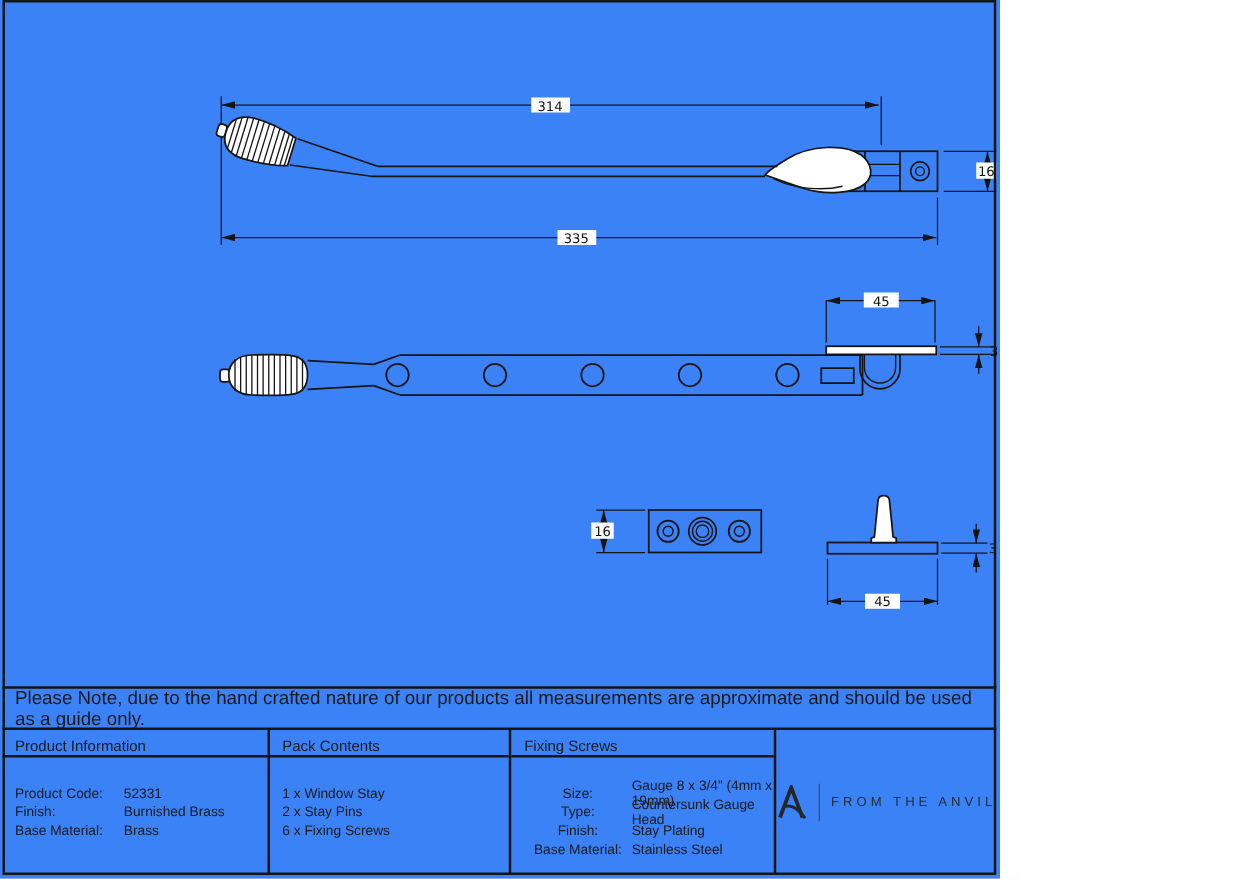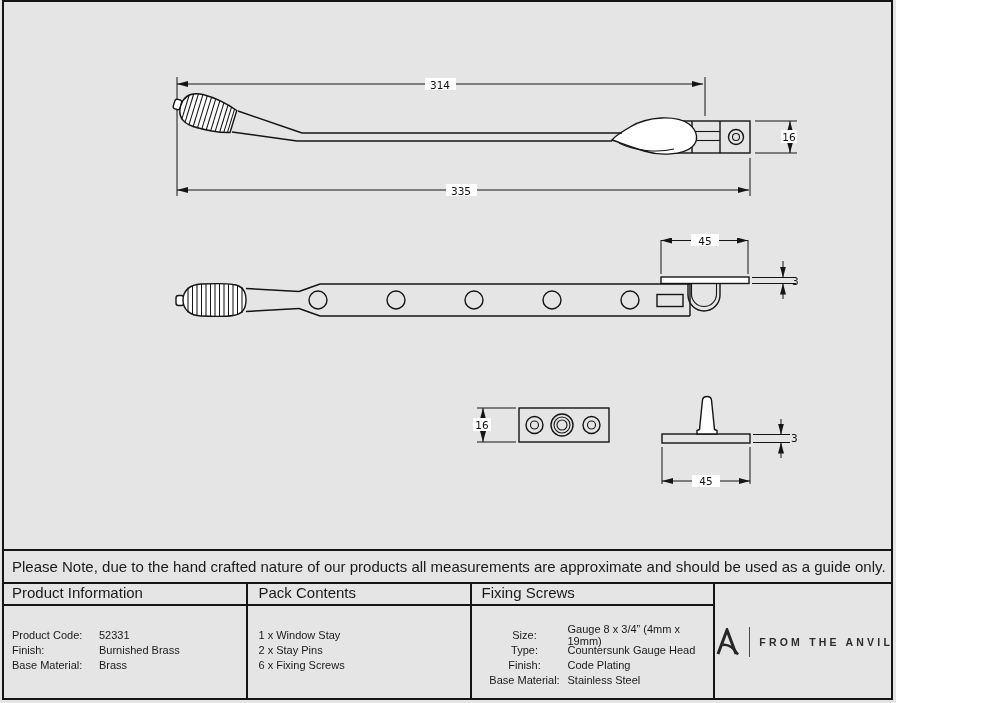--- a/index.html
+++ b/index.html
@@ -1,16 +1,16 @@
 <!DOCTYPE html>
 <html><head>
 <meta charset="utf-8">
 <style>
   html,body{margin:0;padding:0;background:#fff;}
-  .sheet{position:relative;width:896px;height:703px;background:#e5e5e5;
+  .sheet{position:relative;width:800px;height:703px;background:#3b82f6;
          font-family:"Liberation Sans",sans-serif;color:#1a1a1a;overflow:hidden;}
   .frame{position:absolute;left:2px;top:0;right:3px;bottom:3px;
          border:2px solid #151515;pointer-events:none;box-sizing:border-box;}
   .drawing{position:absolute;left:0;top:0;}
 
   
   .ln{stroke:#151515;stroke-width:1.4;fill:none;}
   .fw{stroke:#151515;stroke-width:1.4;fill:#fff;}
   .rib{stroke:#151515;stroke-width:1.05;fill:none;}
   .dim{stroke:#151515;stroke-width:1;fill:none;}
@@ -26,29 +26,29 @@
 
   
   .tbl{position:absolute;left:2px;right:3px;top:582px;height:118px;
        border-top:2.5px solid #151515;display:flex;box-sizing:border-box;}
   .col{box-sizing:border-box;height:100%;}
   .col.c1{width:284px;border-right:2px solid #151515;}
   .col.c2{width:257px;border-right:2px solid #151515;}
   .col.c3{width:281px;border-right:2px solid #151515;}
   .col.c4{flex:1;display:flex;align-items:center;justify-content:center;}
   .hdr{height:22px;border-bottom:2.5px solid #151515;display:flex;
-       align-items:flex-start;padding-left:10px;font-size:15px;box-sizing:border-box;}
+       align-items:flex-end;padding-left:10px;font-size:12px;box-sizing:border-box;}
   .cbody{padding:7px 0 0 10px;margin-top:14px;}
   .row{display:flex;height:15px;align-items:center;font-size:11px;}
   .row .lb{width:87px;flex:none;}
   .c3 .row .lb{width:86px;text-align:center;}
   .item{height:15px;display:flex;align-items:center;font-size:11px;}
 
   
-  .brand{display:flex;align-items:center;gap:9px;font-weight:bold;}
+  .brand{display:flex;align-items:center;gap:9px;}
   .brand .bar{width:1px;height:30px;background:#4a4a4a;}
   .brand .bname{font-size:10.5px;letter-spacing:3.2px;color:#2b2b2b;white-space:nowrap;}
 </style>
 </head>
 <body>
 
 <div class="sheet">
 
   <svg class="drawing" width="1000" height="548" viewBox="0 0 1000 548">
     <defs>
@@ -255,21 +255,21 @@
         <div class="row">
           <span class="lb">Size:</span>
           <span class="vl">Gauge 8 x 3/4” (4mm x 19mm)</span>
         </div>
         <div class="row">
           <span class="lb">Type:</span>
           <span class="vl">Countersunk Gauge Head</span>
         </div>
         <div class="row">
           <span class="lb">Finish:</span>
-          <span class="vl">Code Plating</span>
+          <span class="vl">Stay Plating</span>
         </div>
         <div class="row">
           <span class="lb">Base Material:</span>
           <span class="vl">Stainless Steel</span>
         </div>
       </div>
     </div>
 
     <div class="col c4">
       <div class="brand">

